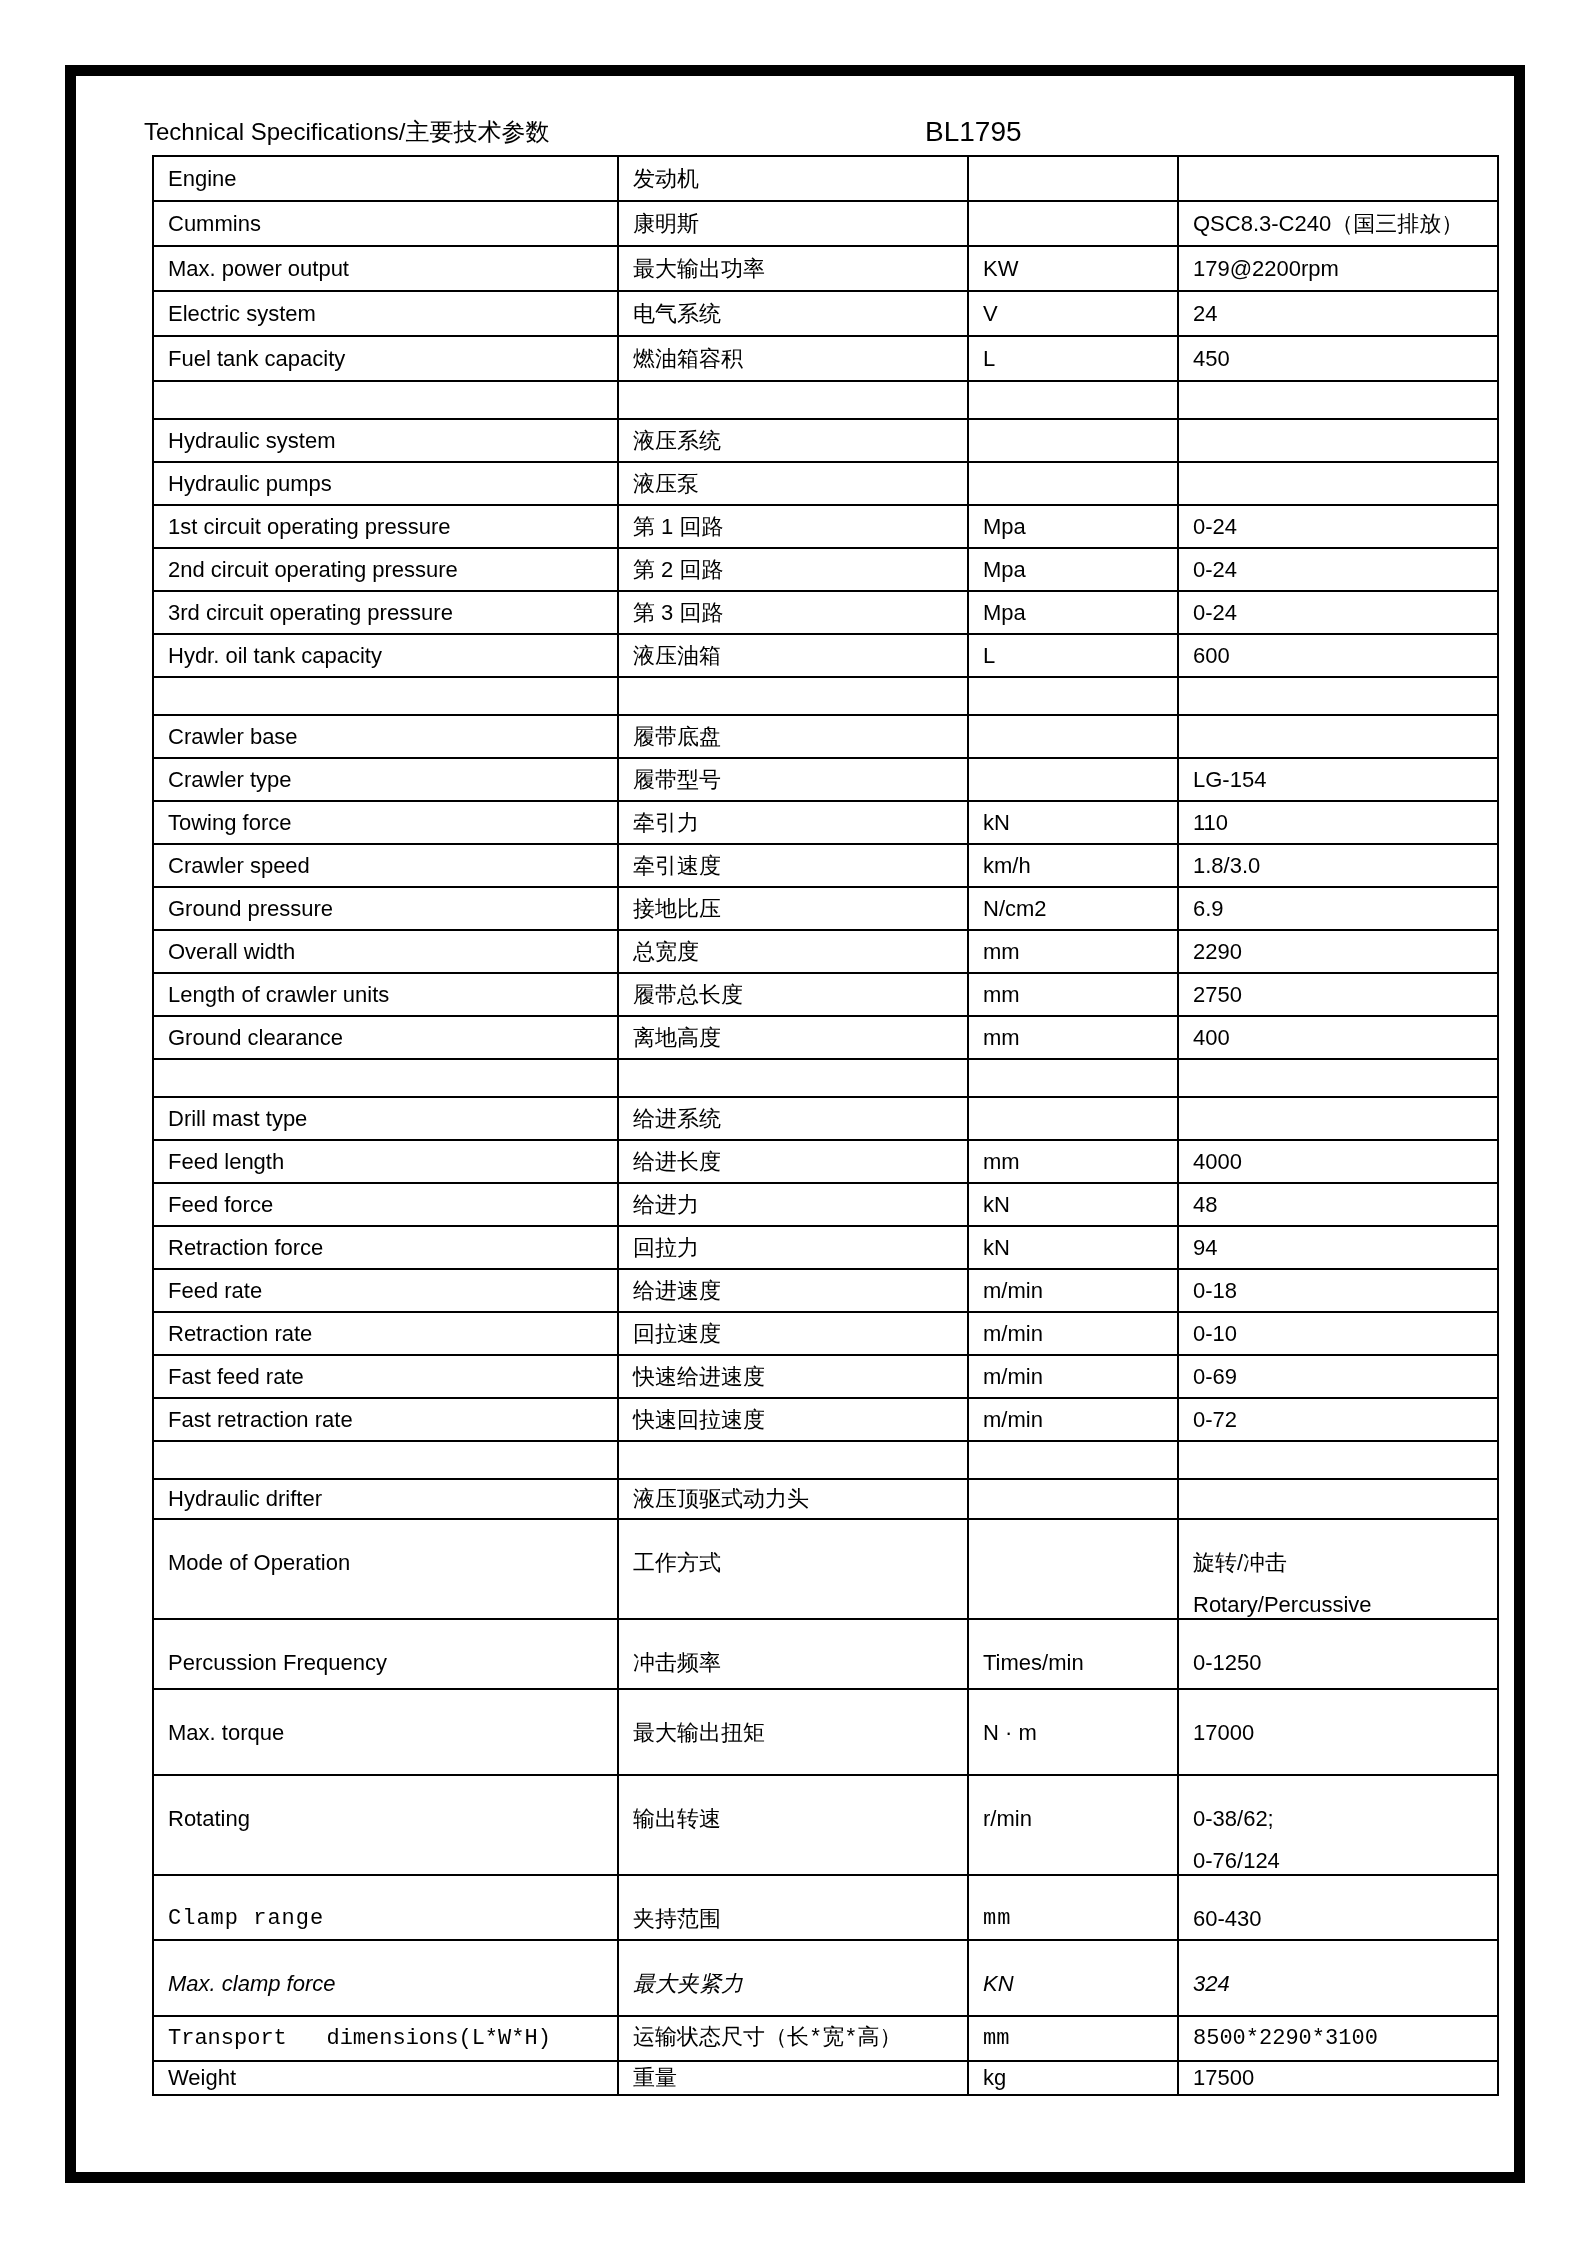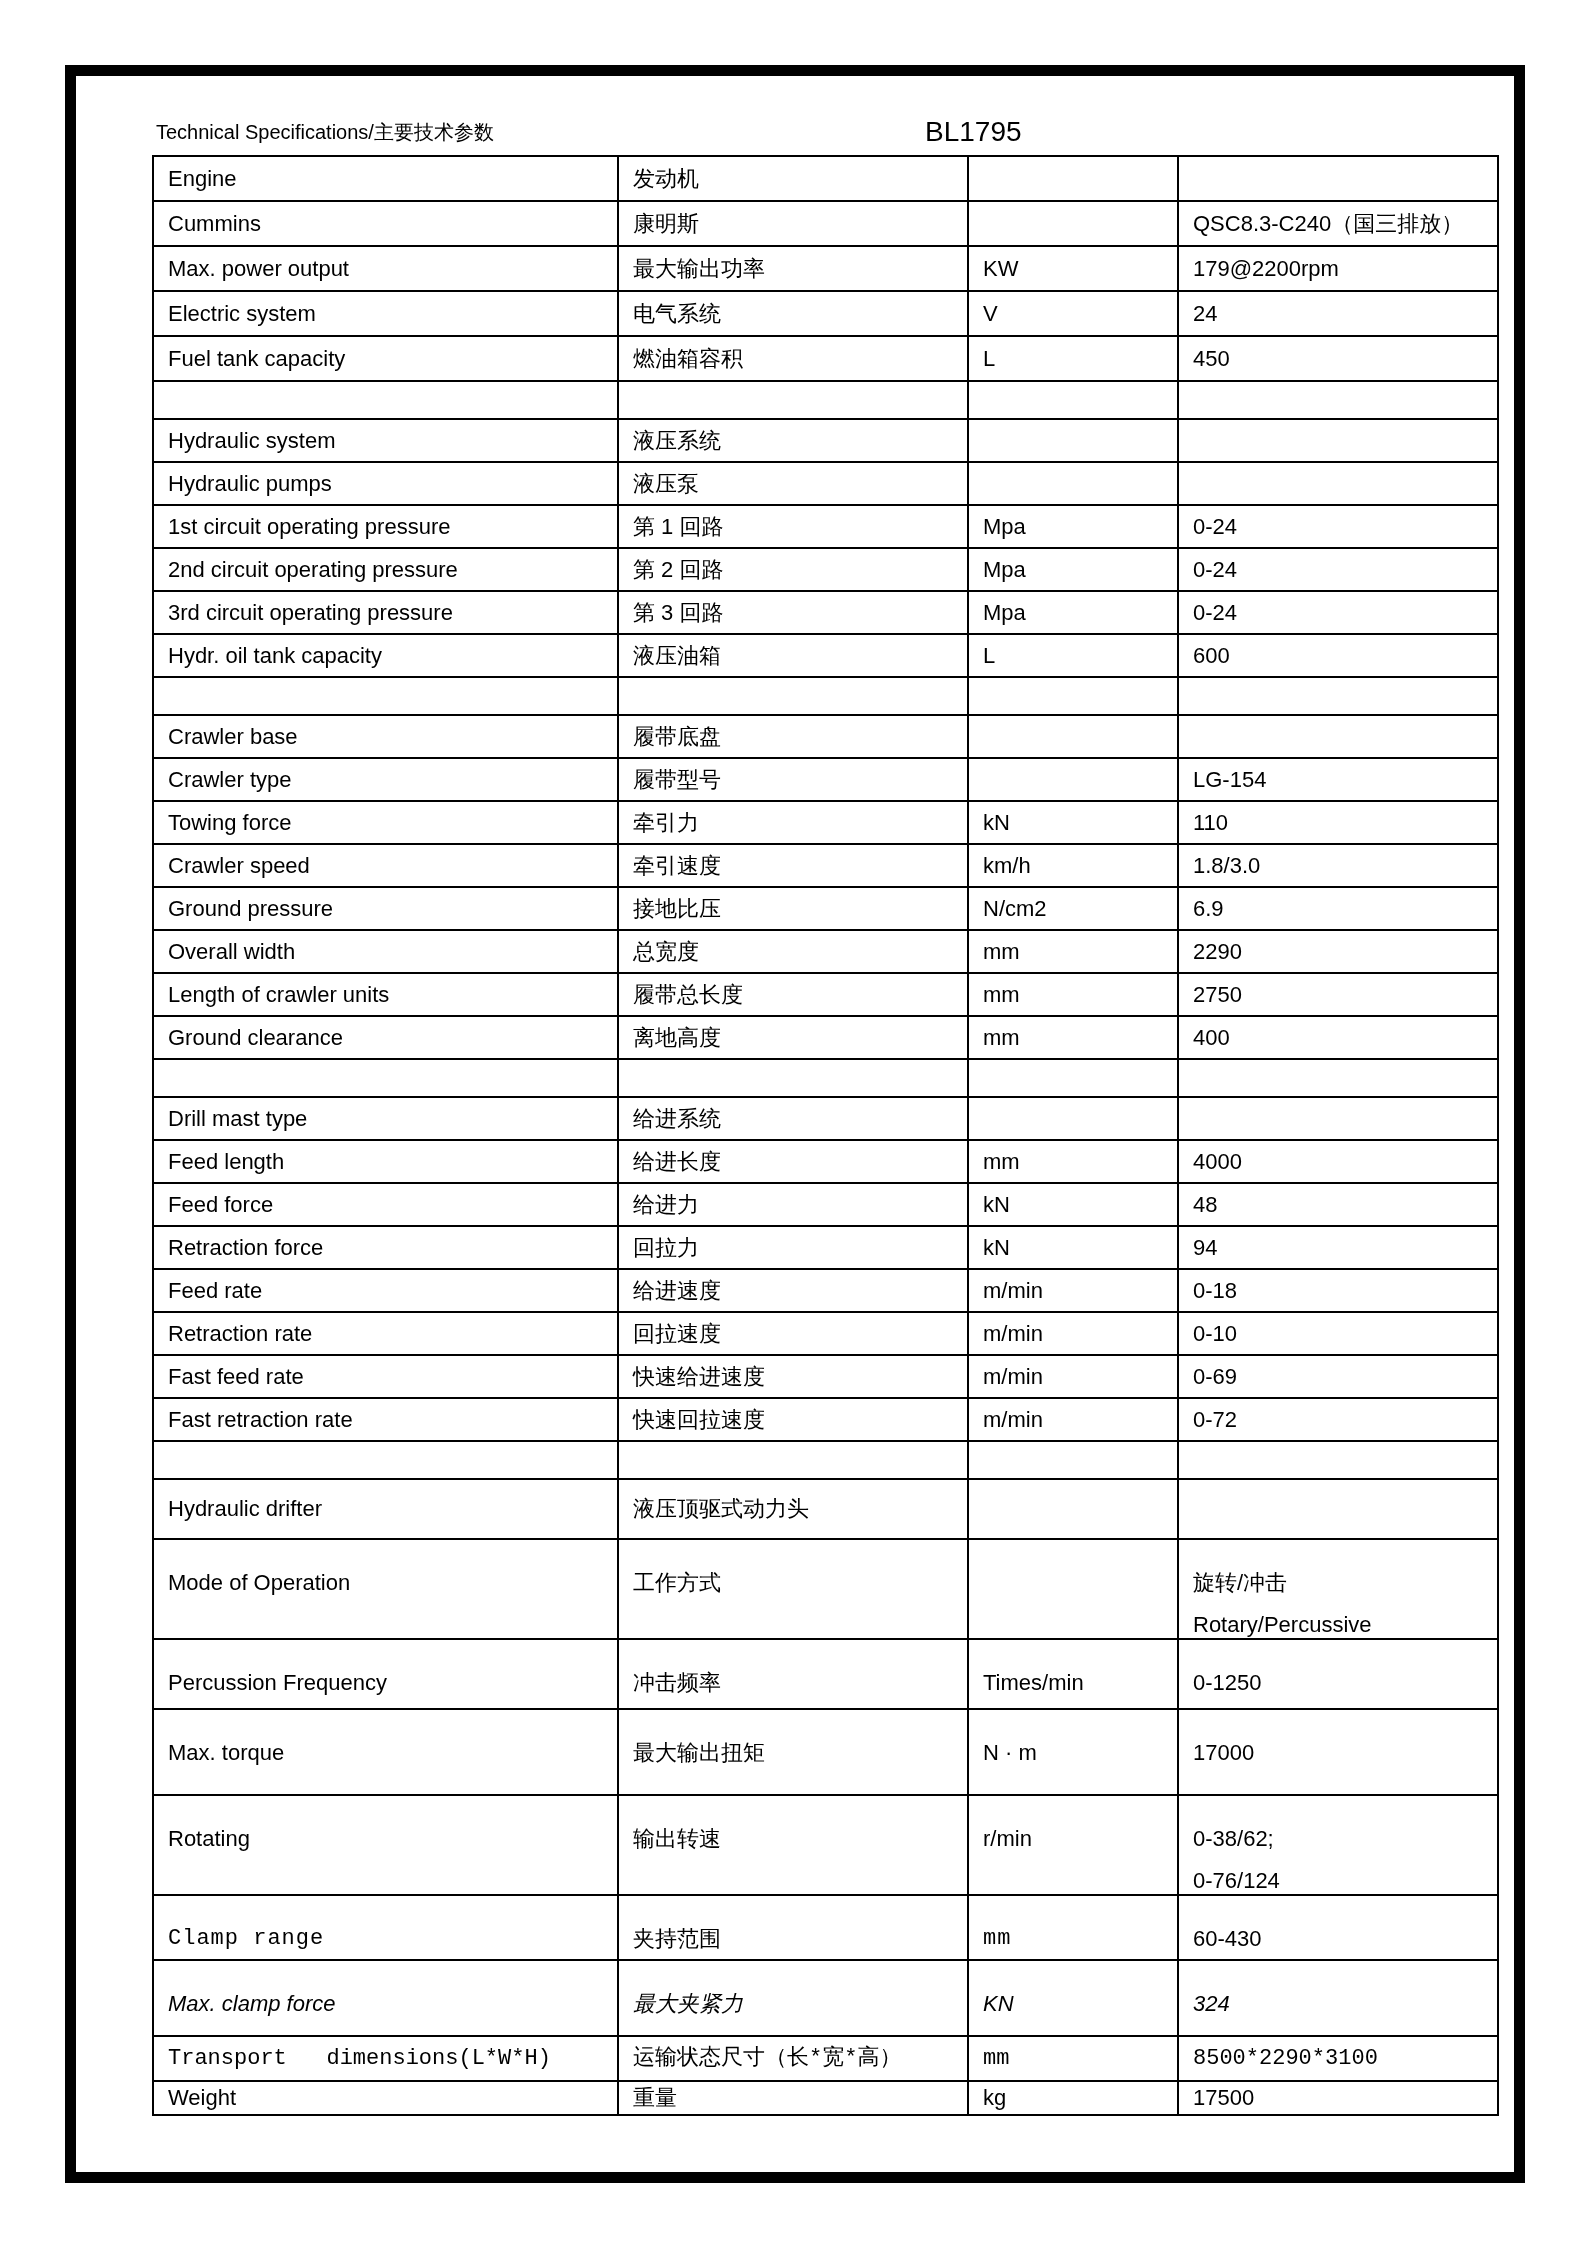--- a/index.html
+++ b/index.html
@@ -19,23 +19,23 @@
     left: 65px;
     top: 65px;
     width: 1460px;
     height: 2118px;
     box-sizing: border-box;
     border: 11px solid #000000;
     background: #ffffff;
   }
   .doc-title {
     position: absolute;
-    left: 156px;
+    left: 144px;
     top: 116px;
-    font-size: 20px;
+    font-size: 24px;
     line-height: 32px;
     white-space: nowrap;
   }
   .doc-model {
     position: absolute;
     left: 925px;
     top: 116px;
     font-size: 28px;
     line-height: 32px;
     white-space: nowrap;
@@ -56,21 +56,21 @@
     vertical-align: middle;
     white-space: pre-wrap;
     overflow: hidden;
   }
   table.spec tr { height: 43px; }
   table.spec tr:nth-child(-n+5) { height: 45px; }
   table.spec tr:nth-child(6),
   table.spec tr:nth-child(13),
   table.spec tr:nth-child(22),
   table.spec tr:nth-child(31) { height: 38px; }
-  table.spec tr:nth-child(32) { height: 60px; }
+  table.spec tr:nth-child(32) { height: 40px; }
   table.spec tr:nth-child(33) { height: 85px; }
   table.spec tr:nth-child(34) { height: 70px; }
   table.spec tr:nth-child(35) { height: 86px; border-radius: 10px; }
   table.spec tr:nth-child(36) { height: 83px; }
   table.spec tr:nth-child(37) { height: 65px; }
   table.spec tr:nth-child(38) { height: 76px; font-style: italic; }
   table.spec tr:nth-child(39) { height: 45px; font-family: Liberation Mono, monospace; }
   table.spec tr:nth-child(40) { height: 34px; }
   
   table.spec tr:nth-child(n+33):nth-child(-n+38) td {

